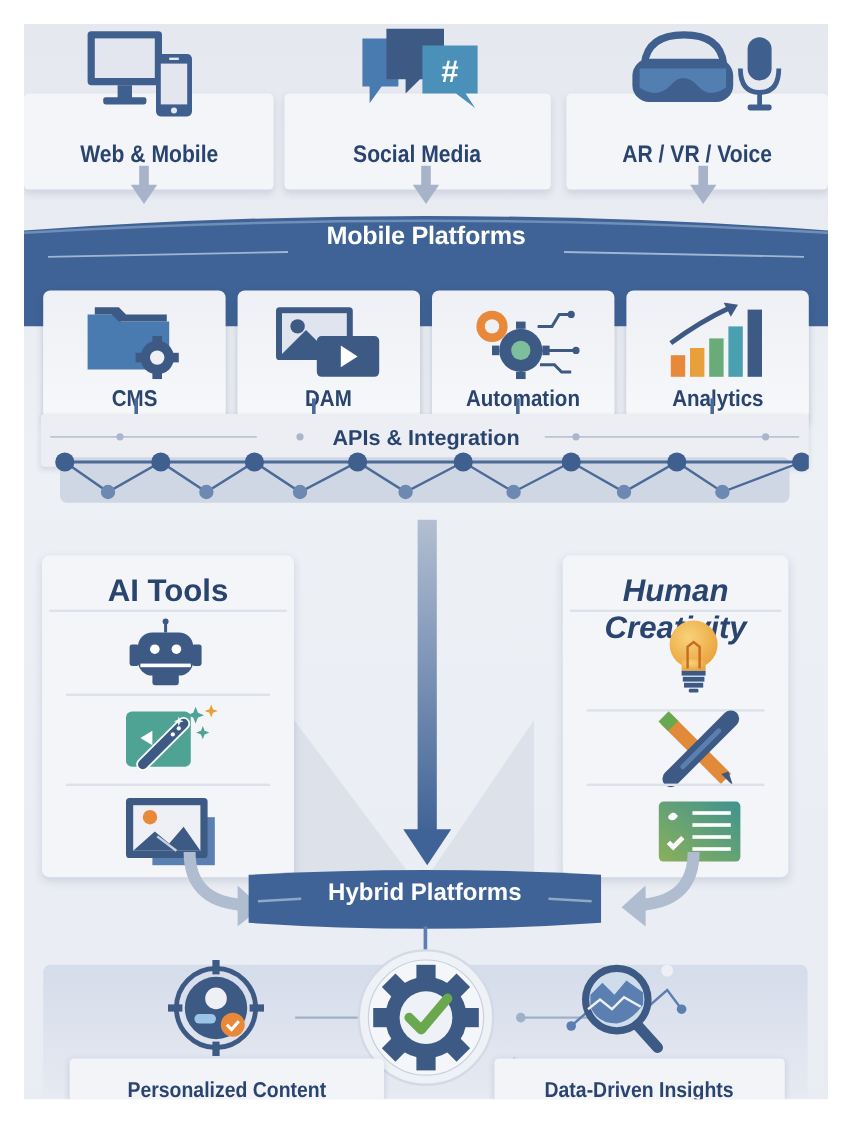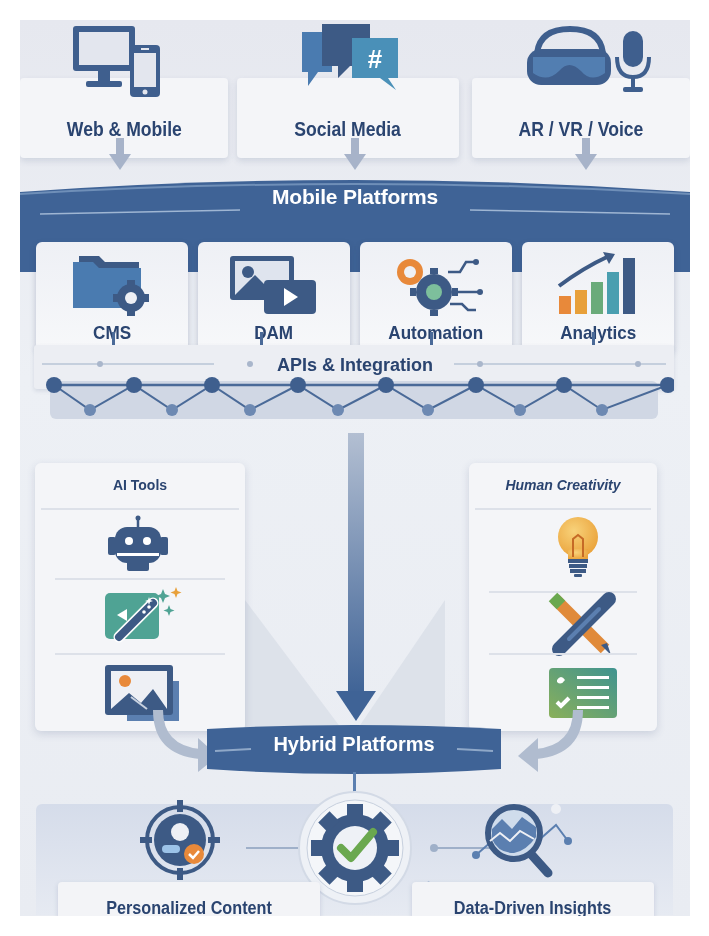--- a/index.html
+++ b/index.html
@@ -38,21 +38,21 @@
   .api-band {
     position: absolute; left: 36px; top: 345px; width: 640px; height: 44px;
     background: #eceef3; border-radius: 3px; box-shadow: 0 2px 4px rgba(60,80,120,0.15);
   }
   .api-lbl { position: absolute; left: 0; right: 0; top: 356px; text-align: center; font-size: 18px; color: #2a4470; font-weight: bold; }
 
   .side-card {
     position: absolute; top: 443px; width: 210px; height: 268px;
     background: #f4f5f8; border-radius: 6px; box-shadow: 0 3px 8px rgba(60,80,120,0.18);
   }
-  .side-card .hdr { position: absolute; top: 14px; left: 0; right: 0; text-align: center; font-size: 14px; color: #2a4470; font-weight: bold; }
+  .side-card .hdr { position: absolute; top: 14px; left: 0; right: 0; text-align: center; font-size: 26px; color: #2a4470; font-weight: bold; }
   .side-card .sep { position: absolute; height: 2px; background: #dde1e9; }
 
   .hybrid {
     position: absolute; left: 207px; top: 725px; width: 294px; height: 50px;
   }
   .hybrid-lbl { position: absolute; left: 207px; width: 294px; top: 734px; text-align: center; font-size: 20px; color: #ffffff; font-weight: bold; }
 
   .bottom-band {
     position: absolute; left: 36px; top: 805px; width: 637px; height: 111px;
     background: linear-gradient(180deg, #d5dcea, #e6eaf2);

